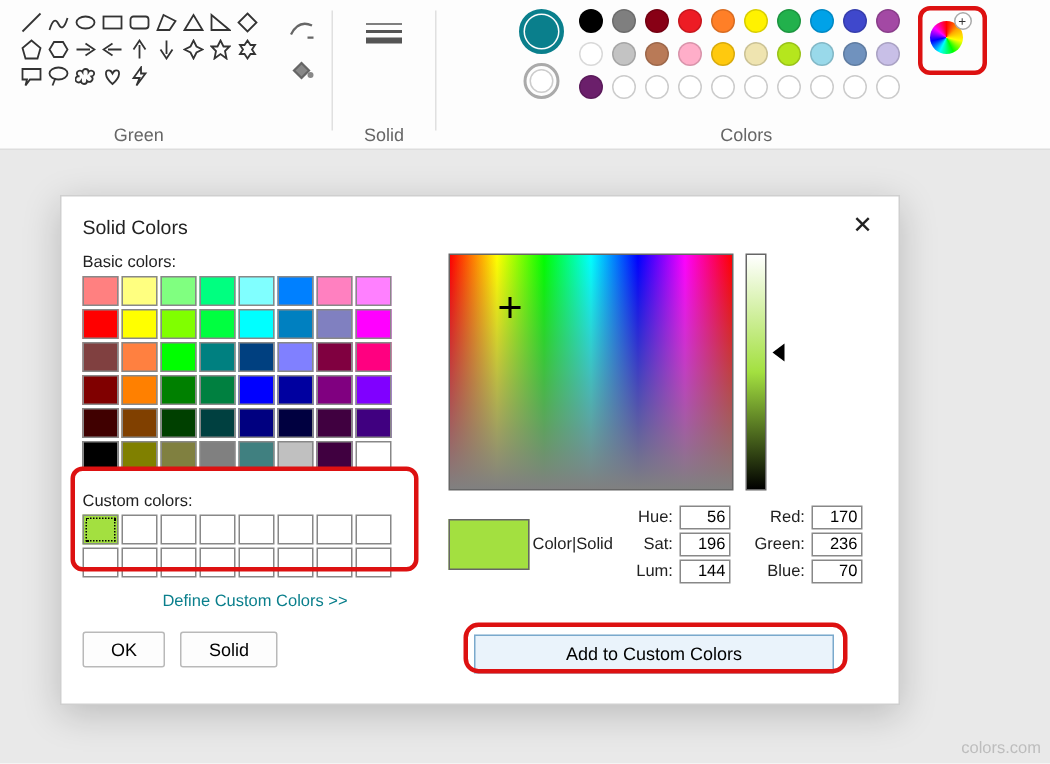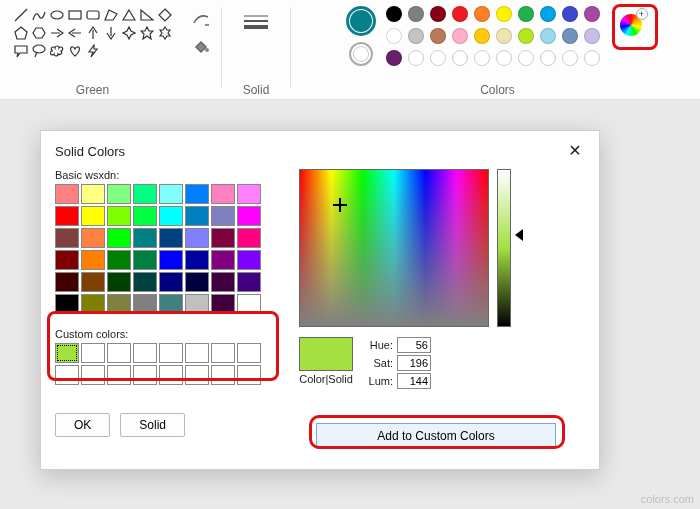--- a/index.html
+++ b/index.html
@@ -125,21 +125,21 @@
   .basic-grid {
     display:grid; grid-template-columns: repeat(8, 24px); grid-auto-rows: 20px; gap:2px 2px;
   }
   .basic-grid span { border:1px solid #888; }
   .custom-grid {
     display:grid; grid-template-columns: repeat(8, 24px); grid-auto-rows: 20px; gap:2px 2px;
   }
   .custom-grid span { border:1px solid #888; background:#fff; }
   .custom-grid span.first { background: #a3e040; outline:1px dotted #000; outline-offset:-3px; }
   .define-link { color:#0a7f8c; font-size:11px; margin-top:10px; text-align:center; }
-  .btn-row { display:flex; gap:10px; margin-top:28px; }
+  .btn-row { display:flex; gap:10px; margin-top:14px; }
   .btn {
     border:1px solid #b9b9b9; background:#fdfdfd; padding:4px 18px; font-size:12px;
     border-radius:2px;
   }
   .right-col { flex:1; display:flex; gap:8px; position:relative; }
   .spectrum {
     width: 190px; height: 158px; position:relative;
     background:
       linear-gradient(to bottom, rgba(128,128,128,0) 0%, rgba(128,128,128,1) 100%),
       linear-gradient(to right, red, yellow, lime, cyan, blue, magenta, red);
@@ -161,21 +161,21 @@
     position: relative;
   }
   .lum-tri {
     position:absolute; right:-12px; top:60px;
     width:0;height:0;border-top:6px solid transparent;border-bottom:6px solid transparent;border-right:8px solid #000;
   }
   .values {
     position:absolute; left:0; top:168px; width: 100%; display:flex; gap:12px;
     font-size:11px;
   }
-  .preview-col { display:flex; flex-direction:column; align-items:center; gap:2px; }
+  .preview-col { display:flex; flex-direction:row; align-items:center; gap:2px; }
   .preview-sw { width:54px; height:34px; background:#a3e040; border:1px solid #666; }
   .num-col { display:flex; flex-direction:column; gap:2px; }
   .num-row { display:flex; align-items:center; gap:4px; }
   .num-row label { width:28px; text-align:right; }
   .num-row input { width:34px; height:16px; font-size:11px; text-align:right; border:1px solid #888; padding:0 2px;}
   .add-btn {
     position:absolute; left: 275px; top: 292px;
     width: 240px;
     border:1px solid #7aa9cc; background:#eaf3fb; padding:5px 0; text-align:center; font-size:12px;
   }
@@ -404,21 +404,21 @@
 
 <div class="hl" style="left:612px; top:4px; width:46px; height:46px;"></div>
 
 <div class="dialog">
   <div class="dlg-title-row">
     <span class="dlg-title">Solid Colors</span>
     <span class="close-x">✕</span>
   </div>
   <div class="dlg-body">
     <div class="left-col">
-      <div class="sub-lbl">Basic wsxdn:</div>
+      <div class="sub-lbl">Basic colors:</div>
       <div class="basic-grid" id="basic-grid">
           <span style="background: rgb(255, 128, 128);"></span>
           <span style="background: rgb(255, 255, 128);"></span>
           <span style="background: rgb(128, 255, 128);"></span>
           <span style="background: rgb(0, 255, 128);"></span>
           <span style="background: rgb(128, 255, 255);"></span>
           <span style="background: rgb(0, 128, 255);"></span>
           <span style="background: rgb(255, 128, 192);"></span>
           <span style="background: rgb(255, 128, 255);"></span>
           <span style="background: rgb(255, 0, 0);"></span>
@@ -477,20 +477,21 @@
           <span></span>
           <span></span>
           <span></span>
           <span></span>
           <span></span>
           <span></span>
           <span></span>
           <span></span>
         </div>
 
+      <div class="define-link">Define Custom Colors &gt;&gt;</div>
       <div class="btn-row">
         <button class="btn">OK</button>
         <button class="btn">Solid</button>
       </div>
     </div>
 
     <div class="right-col">
       <div class="spectrum">
         <div class="crosshair"></div>
       </div>
@@ -511,20 +512,34 @@
             </div>
           <div class="num-row">
               <label>Sat:</label>
               <input value="196" style="">
             </div>
           <div class="num-row">
               <label>Lum:</label>
               <input value="144" style="">
             </div>
         </div>
+        <div class="num-col">
+          <div class="num-row">
+              <label style="width:38px">Red:</label>
+              <input value="170" style="">
+            </div>
+          <div class="num-row">
+              <label style="width:38px">Green:</label>
+              <input value="236" style="">
+            </div>
+          <div class="num-row">
+              <label style="width:38px">Blue:</label>
+              <input value="70" style="">
+            </div>
+        </div>
       </div>
     </div>
   </div>
 
   <button class="add-btn">Add to Custom Colors</button>
 
   <div class="hl" style="left:6px; top:180px; width:232px; height:70px;"></div>
   <div class="hl" style="left:268px; top:284px; width:256px; height:34px; border-radius:10px;"></div>
 </div>
 

